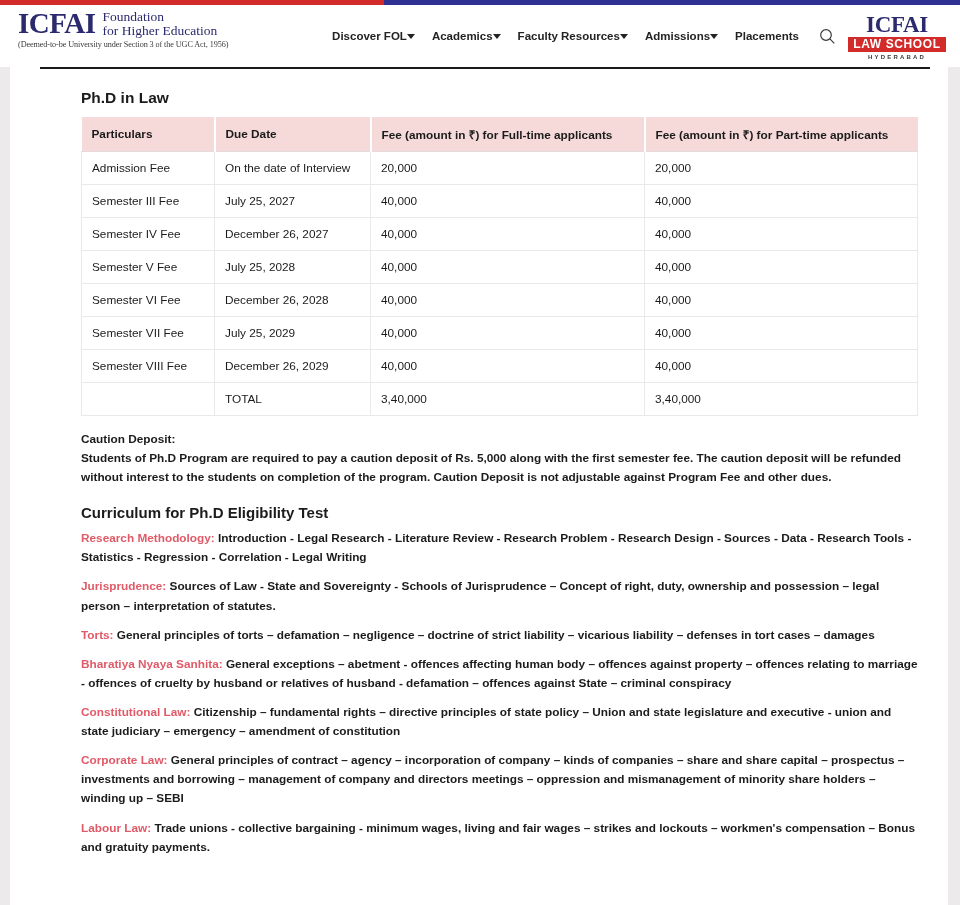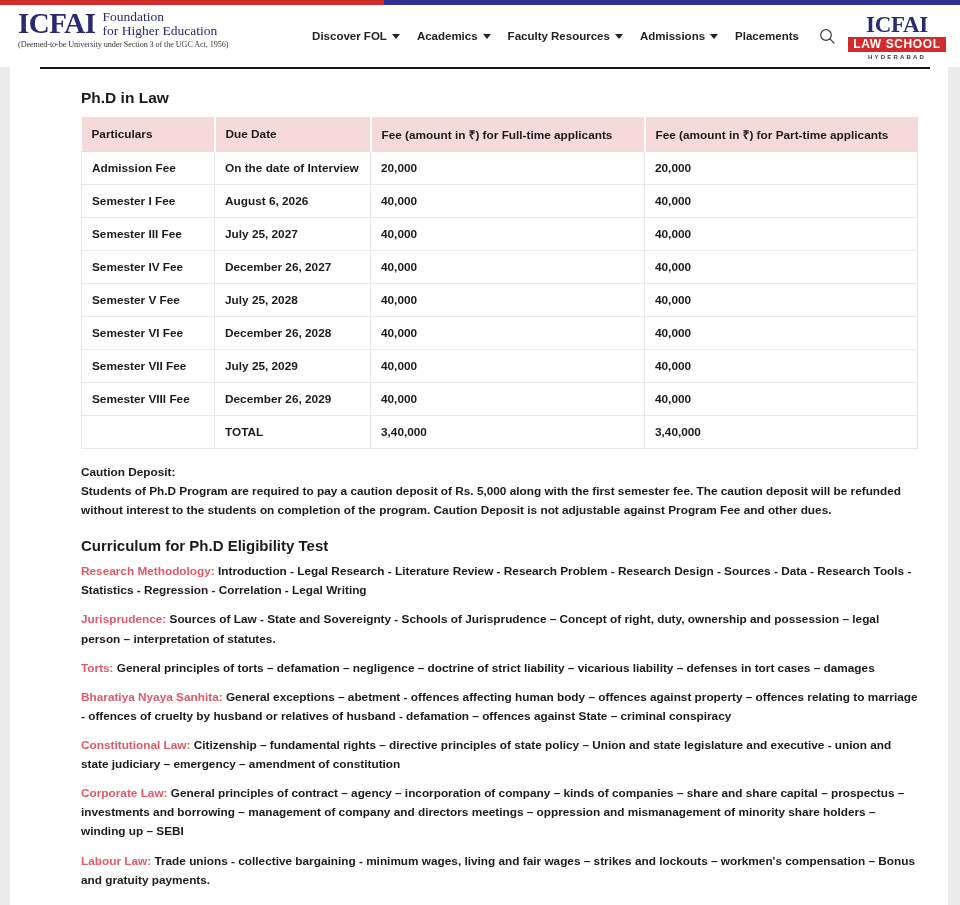--- a/index.html
+++ b/index.html
@@ -60,21 +60,20 @@
     margin-left: auto;
     margin-right: 12px;
     padding-top: 22px;
   }
   .nav-item {
     font-size: 11.5px;
     font-weight: 700;
     color: #232323;
     display: flex;
     align-items: center;
-    gap: 5px;
     white-space: nowrap;
     cursor: pointer;
   }
   .caret {
     width: 0; height: 0;
     border-left: 4px solid transparent;
     border-right: 4px solid transparent;
     border-top: 5px solid #232323;
     display: inline-block;
   }
@@ -154,21 +153,21 @@
     font-weight: 700;
     text-align: left;
     padding: 9px 10px;
     border-right: 2px solid #ffffff;
     border-bottom: 1px solid #e6dada;
   }
   table.fee-table th:last-child { border-right: none; }
   table.fee-table td {
     font-size: 11.8px;
     color: #1b1b1b;
-    font-weight: 700;
+    font-weight: 400;
     text-align: left;
     padding: 9px 10px;
     border: 1px solid #e9e9e9;
     background: #ffffff;
   }
   col.c1 { width: 133px; }
   col.c2 { width: 156px; }
   col.c3 { width: 274px; }
   col.c4 { width: 273px; }
 
@@ -288,26 +287,20 @@
         </tr>
       </thead>
       <tbody id="fee-table-body">
           <tr>
             <td>Admission Fee</td>
             <td>On the date of Interview</td>
             <td>20,000</td>
             <td>20,000</td>
           </tr>
           <tr>
-            <td>Semester I Fee</td>
-            <td>August 6, 2026</td>
-            <td>40,000</td>
-            <td>40,000</td>
-          </tr>
-          <tr>
             <td>Semester III Fee</td>
             <td>July 25, 2027</td>
             <td>40,000</td>
             <td>40,000</td>
           </tr>
           <tr>
             <td>Semester IV Fee</td>
             <td>December 26, 2027</td>
             <td>40,000</td>
             <td>40,000</td>

